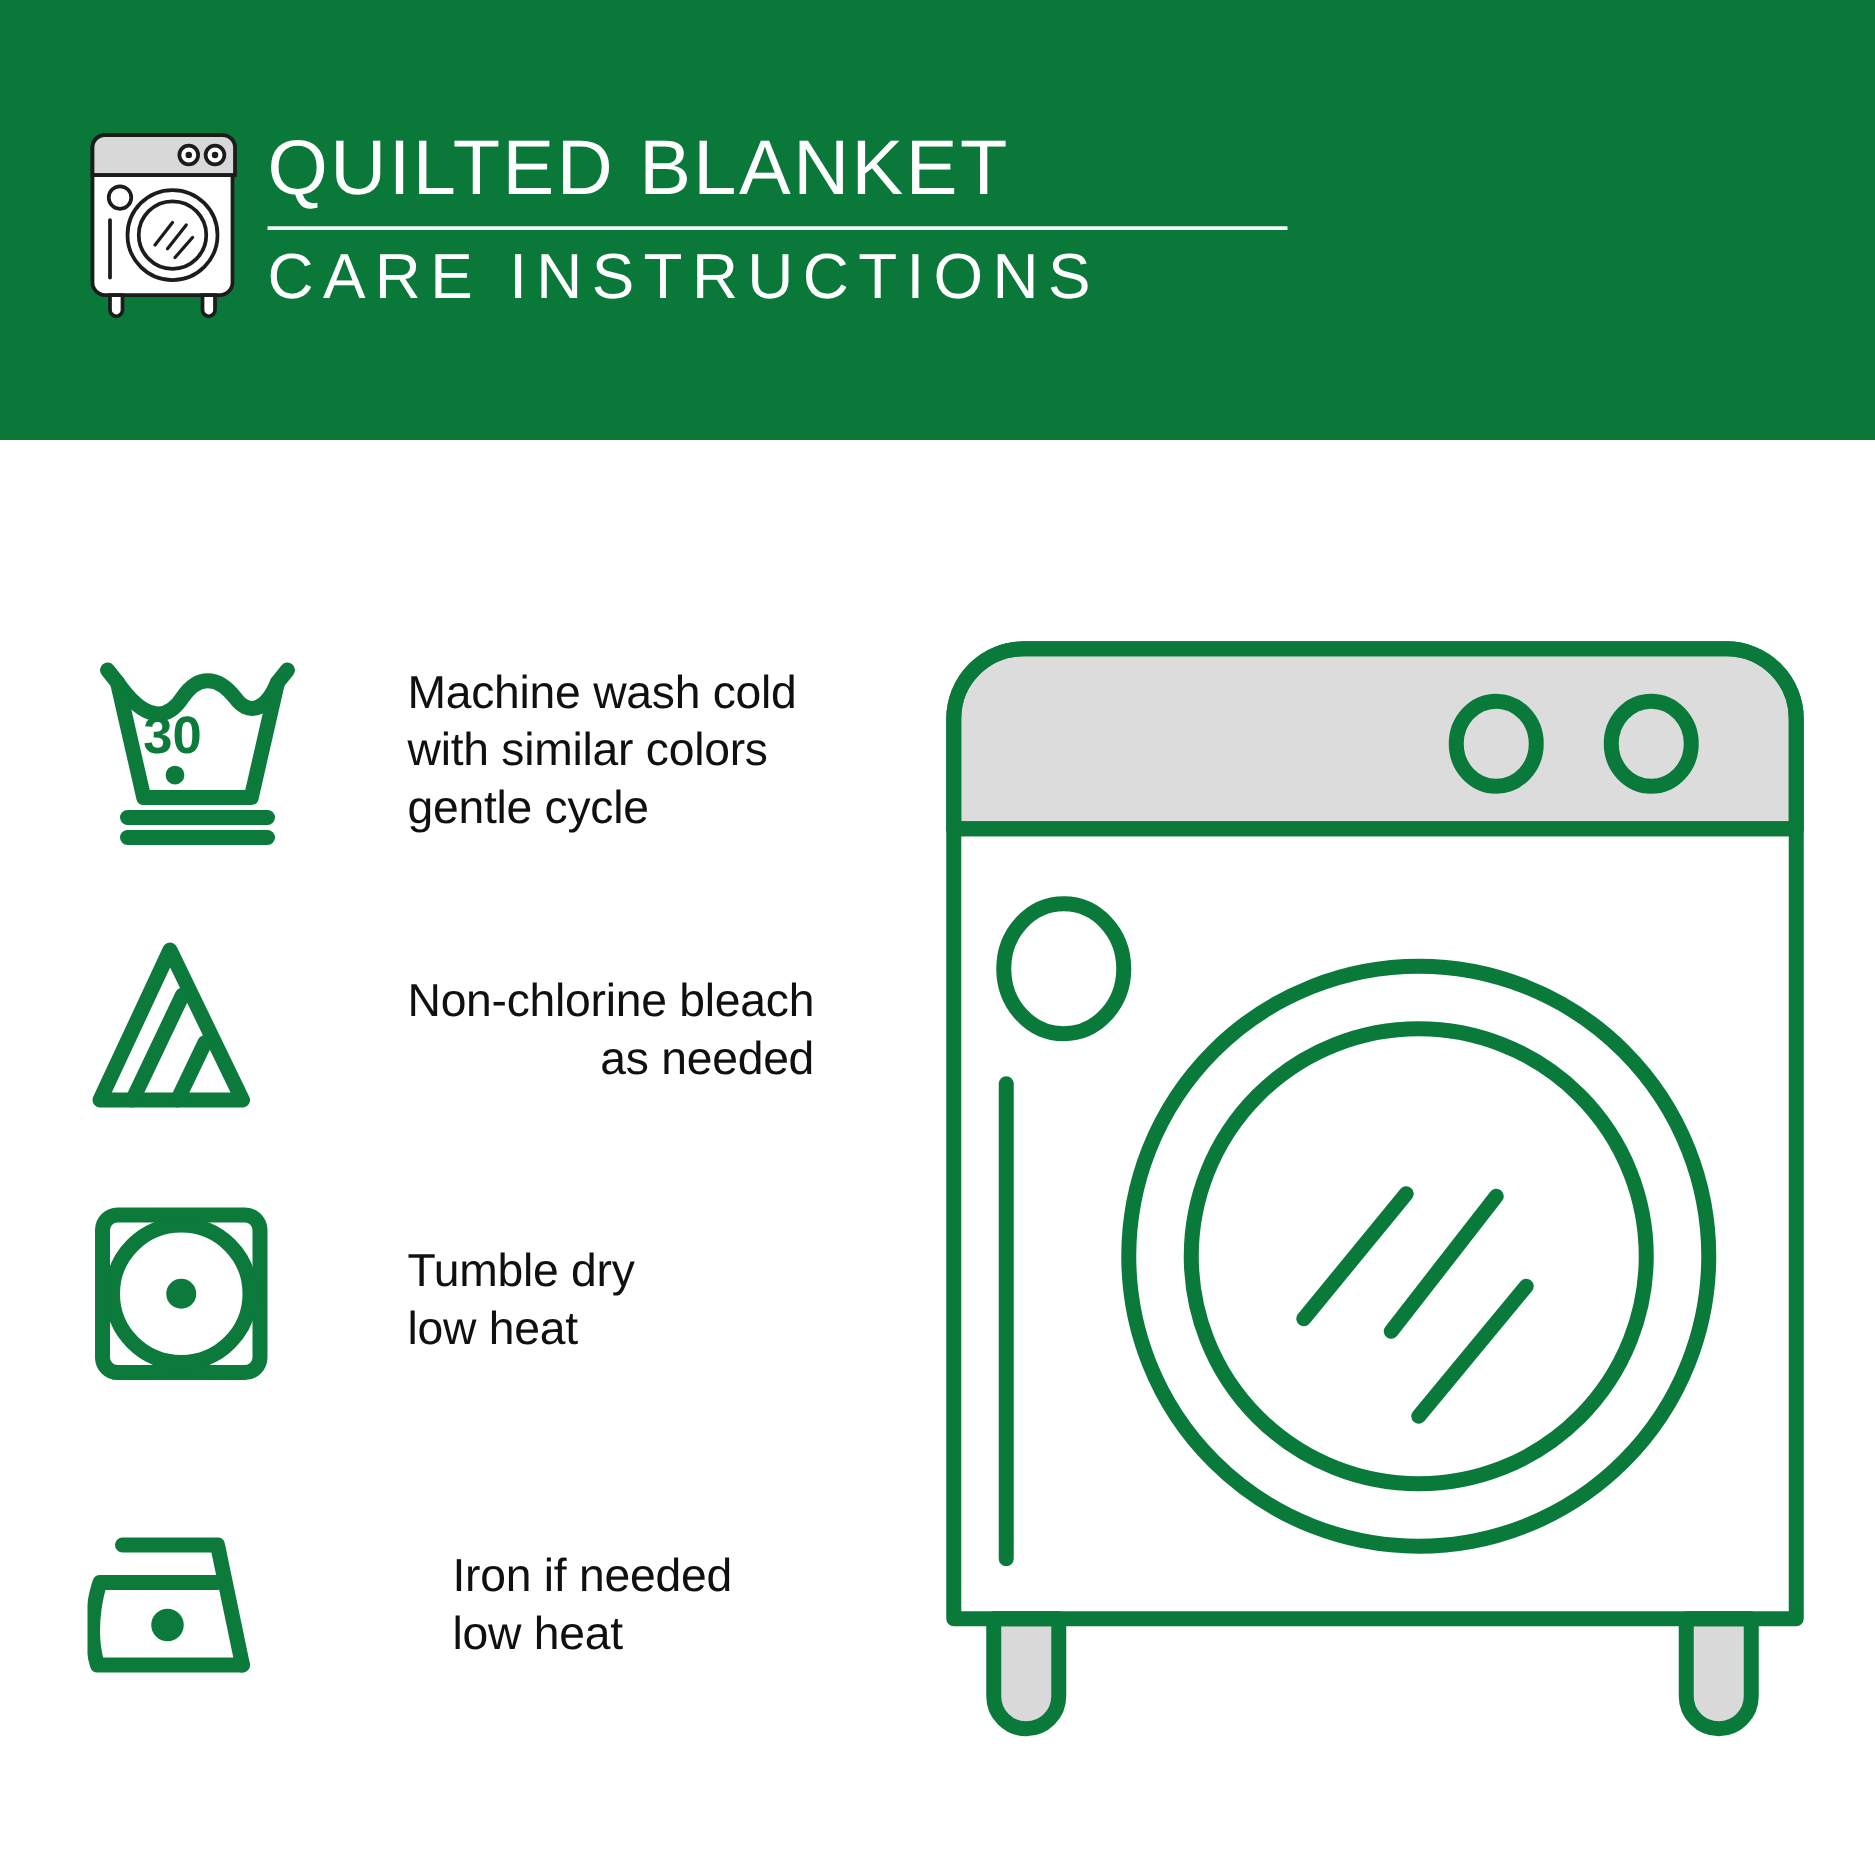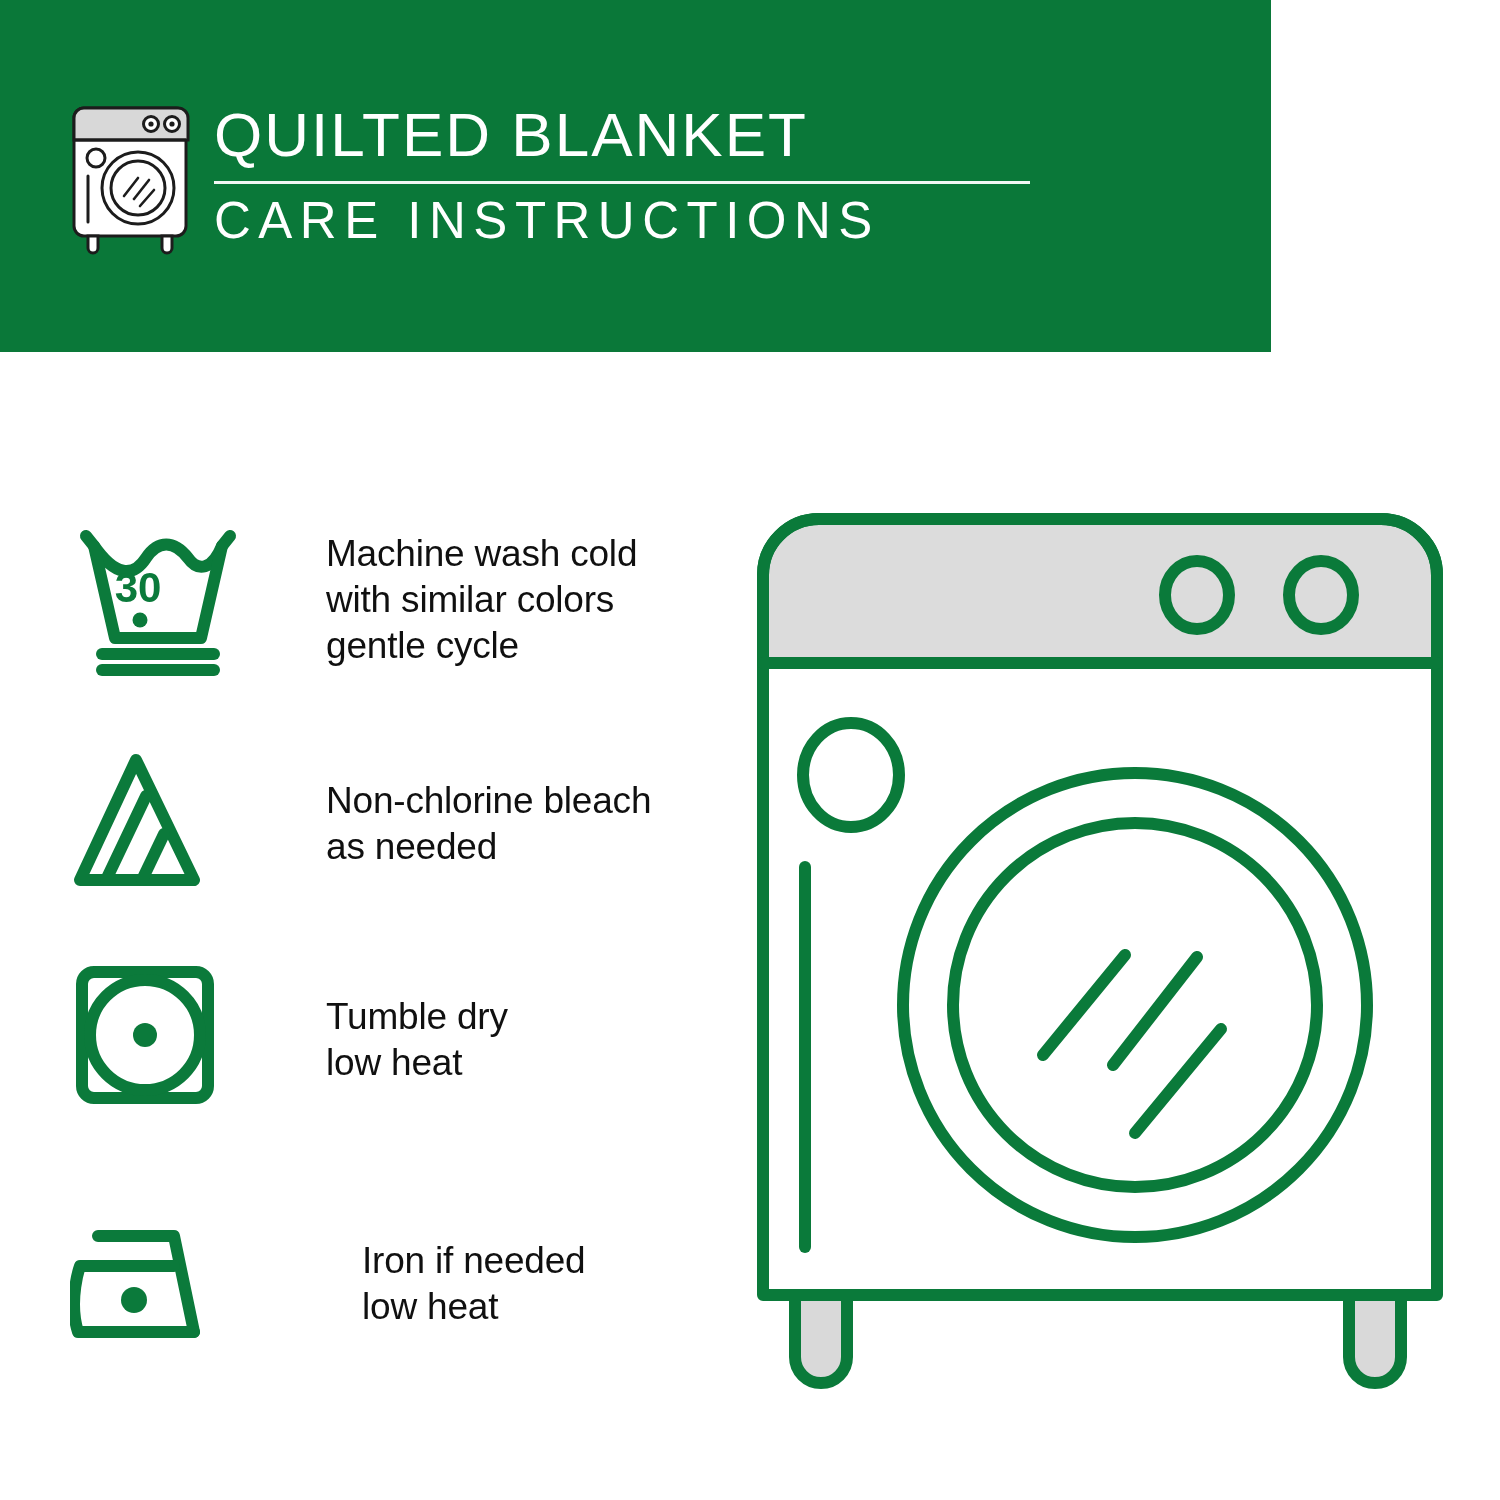--- a/index.html
+++ b/index.html
@@ -7,21 +7,21 @@
   body {
     background:#ffffff;
     font-family:"Liberation Sans", sans-serif;
     overflow:hidden;
   }
 
   .page { position:relative; width:1500px; height:1500px; background:#ffffff; }
 
   
   .header {
-    position:absolute; left:0; top:0; width:1271px; height:352px;
+    position:absolute; left:0; top:0; width:1500px; height:352px;
     background:#0a7839;
     padding-left:40px;
   }
   .header-inner {
     position:absolute; left:66px; top:96px;
     display:flex; align-items:flex-start;
   }
   .logo-icon { width:130px; height:160px; flex:0 0 auto; margin-right:18px; }
   .title-block { position:relative; padding-top:6px; }
 
@@ -57,21 +57,21 @@
   .care-row .txt {
     margin-left:80px;
     font-size:37px;
     line-height:1.24;
     color:#101010;
     font-weight:400;
     letter-spacing:-0.2px;
     white-space:pre-line;
   }
   .row-1 { top:168px; }
-  .row-2 { top:392px; }
+  .row-2 { top:392px;text-align:right; }
   .row-3 { top:608px; }
   .row-4 { top:852px;gap:36px; }
 
   
   .washer { position:absolute; left:745px; top:495px; width:710px; height:920px; }
 </style>
 </head>
 <body>
 
 <div class="page">

